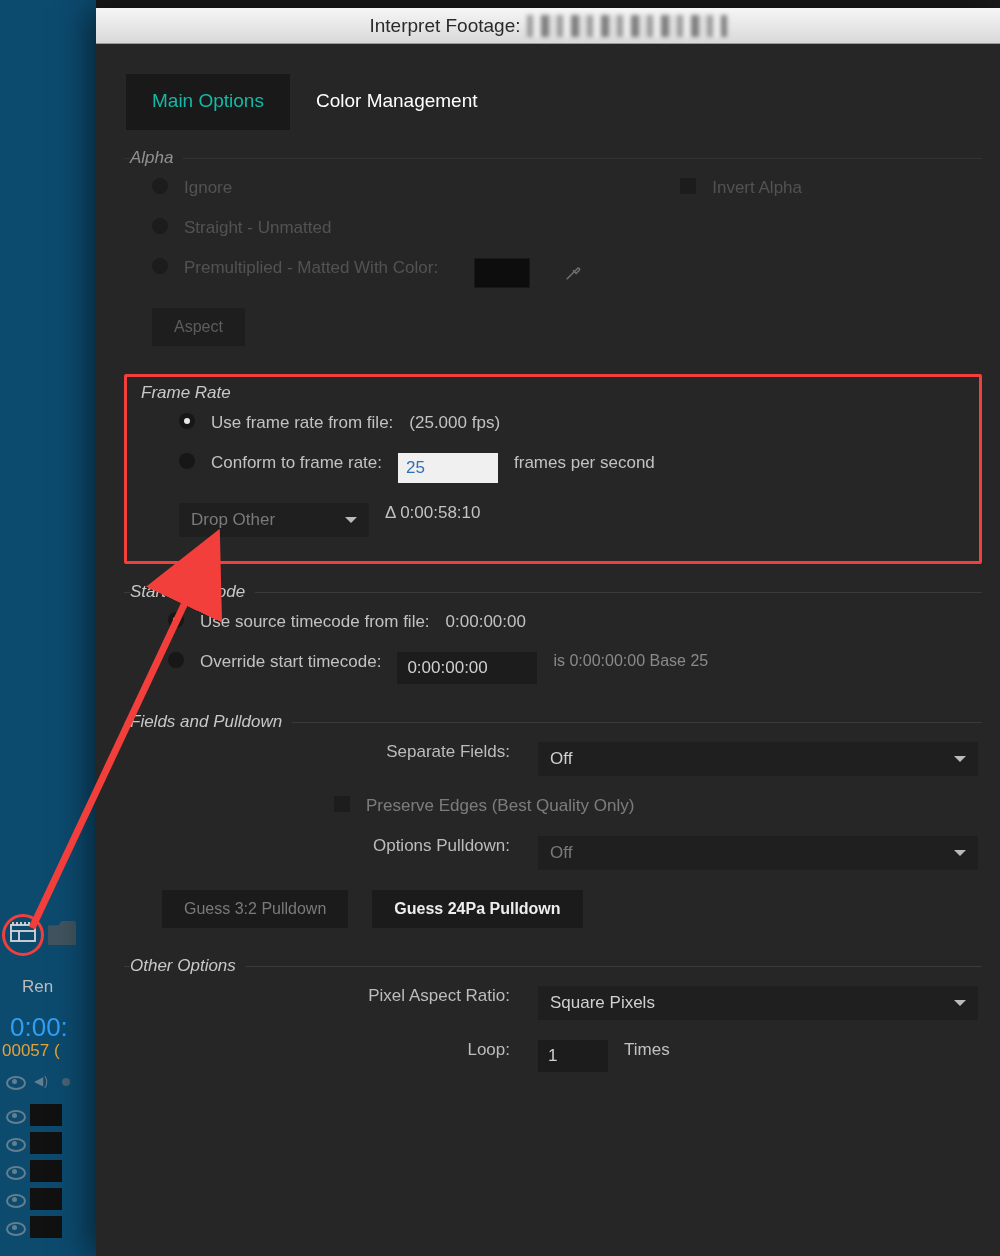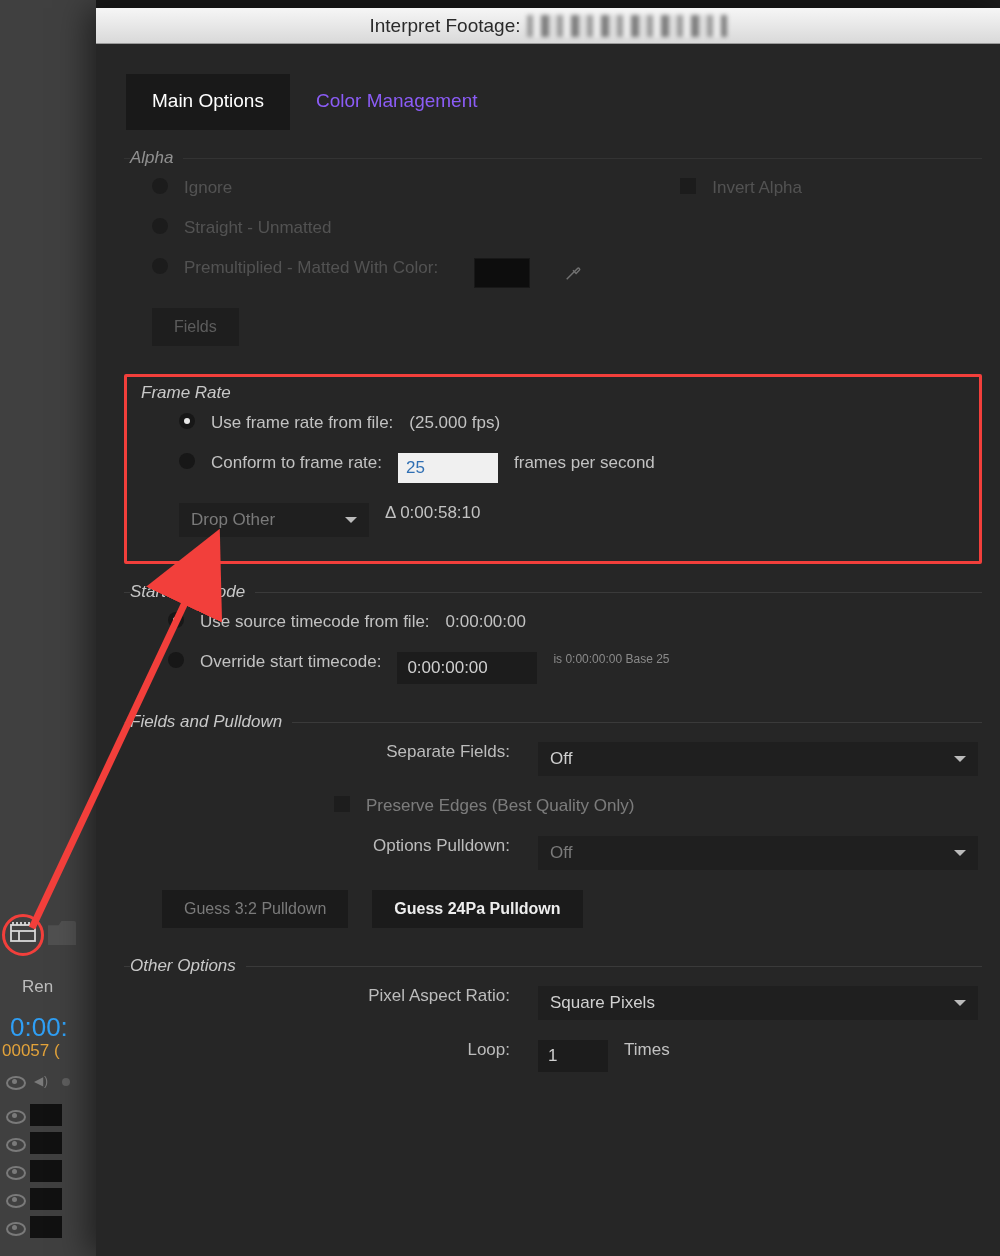--- a/index.html
+++ b/index.html
@@ -12,21 +12,21 @@
     color: #bcbcbc;
     font-size: 17px;
   }
 
   
   .left-panel {
     position: absolute;
     left: 0; top: 0;
     width: 96px;
     height: 1256px;
-    background: #404040;
+    background: #0c4a6e;
   }
   .icon-circle {
     position: absolute;
     left: 2px; top: 914px;
     width: 42px; height: 42px;
     border: 3px solid #f23f3b;
     border-radius: 50%;
     display: flex; align-items: center; justify-content: center;
   }
   .proj-icon svg { width: 26px; height: 22px; }
@@ -115,25 +115,25 @@
 
   .tabs {
     display: flex;
     background: #262626;
     padding: 30px 0 0 30px;
   }
   .tab {
     padding: 16px 26px 18px;
     font-size: 19px;
     cursor: pointer;
-    color: #8b5cf6;
+    color: #ffffff;
   }
   .tab.active {
     background: #191919;
-    color: #ffffff;
+    color: #14b8a6;
   }
 
   .body {
     padding: 0 18px 0 28px;
   }
 
   fieldset.group {
     border: none;
     border-top: 1px solid #3a3a3a;
     margin-top: 18px;
@@ -247,21 +247,21 @@
   .select.dim { color:#7a7a7a; }
   .select.wide { width: 440px; }
   .select.drop { width: 190px; }
 
   .field-label-right {
     width: 370px;
     text-align: right;
     padding-right: 12px;
   }
 
-  .sub-info { color:#8a8a8a; font-size: 12px; }
+  .sub-info { color:#8a8a8a; font-size: 16px; }
 
   
   .arrow {
     position: absolute;
     pointer-events: none;
   }
 
 </style>
 </head>
 <body>
@@ -344,21 +344,21 @@
         <span class="radio"></span>
         <span class="label dim">Premultiplied - Matted With Color:</span>
         <span class="swatch"></span>
         <span class="eyedrop">
           <svg viewBox="0 0 20 20">
               <path d="M3 17 L11 9 M12 8 l3-3 a1 1 0 0 1 2 2 l-3 3 M10 7 l4 4" fill="none" stroke-width="1.6"></path>
             </svg>
         </span>
       </div>
       <div class="row">
-        <button class="btn dim">Fields</button>
+        <button class="btn dim">Aspect</button>
       </div>
     </fieldset>
 
     <div class="highlight-box">
       <fieldset class="group" style="border-top:none;margin-top:0">
         <legend>Frame Rate</legend>
         <div class="row indent2">
           <span class="radio selected"></span>
           <span class="label">Use frame rate from file:</span>
           <span class="label">(25.000 fps)</span>

